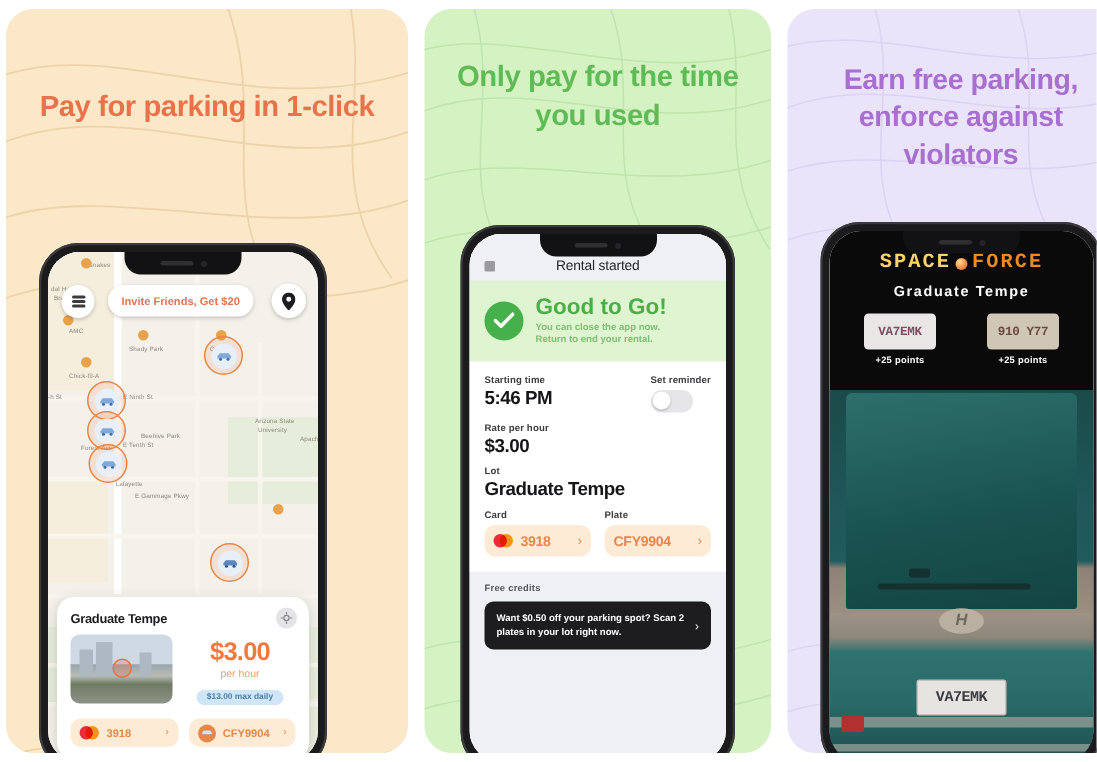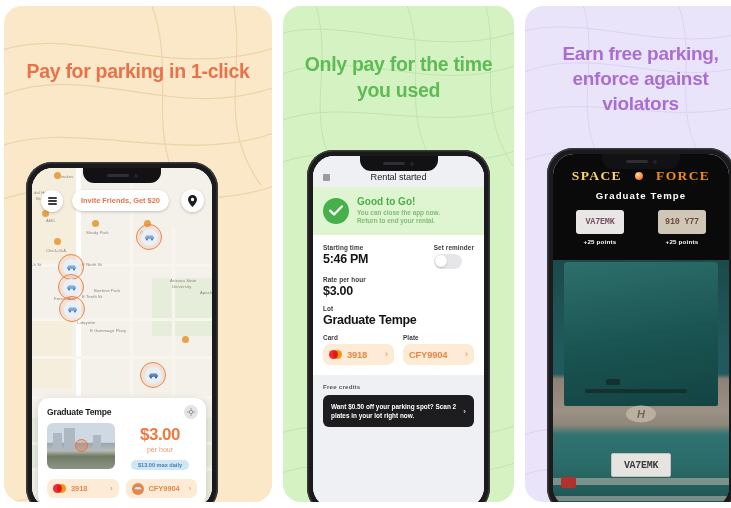--- a/index.html
+++ b/index.html
@@ -32,21 +32,21 @@
 
   .headline {
     position: relative;
     text-align: center;
     padding: 0 16px;
     font-weight: bold;
     line-height: 1.32;
     letter-spacing: -0.3px;
   }
   .p1 .headline { color: #E8734A; font-size: 19.5px; padding-top: 53px; }
-  .p2 .headline { color: #5FBB55; font-size: 19.5px; padding-top: 46px; }
+  .p2 .headline { color: #5FBB55; font-size: 19.5px; padding-top: 33px; }
   .p3 .headline { color: #A96FD0; font-size: 19px; padding-top: 35px; }
 
   
   .phone {
     position: absolute;
     background: #1b1b1d;
     border-radius: 26px;
     box-shadow: 0 0 0 1.5px #3a3a3c inset;
     overflow: hidden;
   }
@@ -173,21 +173,21 @@
     position: absolute; left: 0; right: 0; bottom: 5px; text-align: center;
     font-size: 9.2px; color: #25252a; font-weight: 500; letter-spacing: -.1px;
   }
   .good {
     background: #DFF5D2; padding: 9px 10px; display: flex; gap: 8px; align-items: center;
   }
   .check {
     width: 26px; height: 26px; border-radius: 50%; background: #46B04A; flex: none;
     display: flex; align-items: center; justify-content: center;
   }
-  .good h4 { color: #4BAF48; font-size: 10px; font-weight: bold; margin-bottom: 2px; }
+  .good h4 { color: #4BAF48; font-size: 15px; font-weight: bold; margin-bottom: 2px; text-align: center; }
   .good p { color: #7FBE72; font-size: 6.4px; line-height: 1.32; font-weight: bold; }
   .sheet { background: #fff; padding: 9px 10px 10px; }
   .frow { display: flex; justify-content: space-between; align-items: flex-start; }
   .lbl-sm { font-size: 6.4px; color: #3c3c42; font-weight: bold; letter-spacing: .1px; }
   .val-lg { font-size: 12.5px; color: #15151a; font-weight: bold; margin-top: 1px; letter-spacing: -.3px; }
   .toggle {
     width: 28px; height: 15px; border-radius: 9px; background: #e6e6e9; position: relative;
     margin-top: 3px;
   }
   .toggle i {
@@ -215,22 +215,22 @@
     padding: 7px 8px; display: flex; align-items: center; gap: 5px;
   }
   .promo p { color: #fff; font-size: 6.4px; font-weight: bold; line-height: 1.45; flex: 1; }
   .promo .chev { color: #fff; font-size: 8px; }
 
   
   .phone3 { left: 22px; top: 142px; width: 188px; height: 366px; }
   .p3screen { background: #0a0a0a; position: absolute; inset: 0; }
   .sf-logo {
     text-align: center; padding-top: 14px; font-size: 13.5px; font-weight: bold;
-    letter-spacing: 1.4px; color: #F5A524; font-family: Liberation Serif, serif;
-    display: flex; align-items: center; justify-content: center; gap: 13px;
+    letter-spacing: 1.4px; color: #F5A524; font-family: Liberation Mono, monospace;
+    display: flex; align-items: center; justify-content: center; gap: 3px;
   }
   .sf-logo .sp { color: #FFD36B; }
   .sf-logo .fc { color: #F08A1E; }
   .sf-logo .orb {
     width: 8px; height: 8px; border-radius: 50%;
     background: radial-gradient(circle at 35% 32%, #FFE08A, #E8491F);
   }
   .sf-lot {
     text-align: center; color: #fff; font-size: 9.6px; font-weight: bold;
     letter-spacing: 1.1px; margin-top: 6px; font-family: "Liberation Sans", sans-serif;

